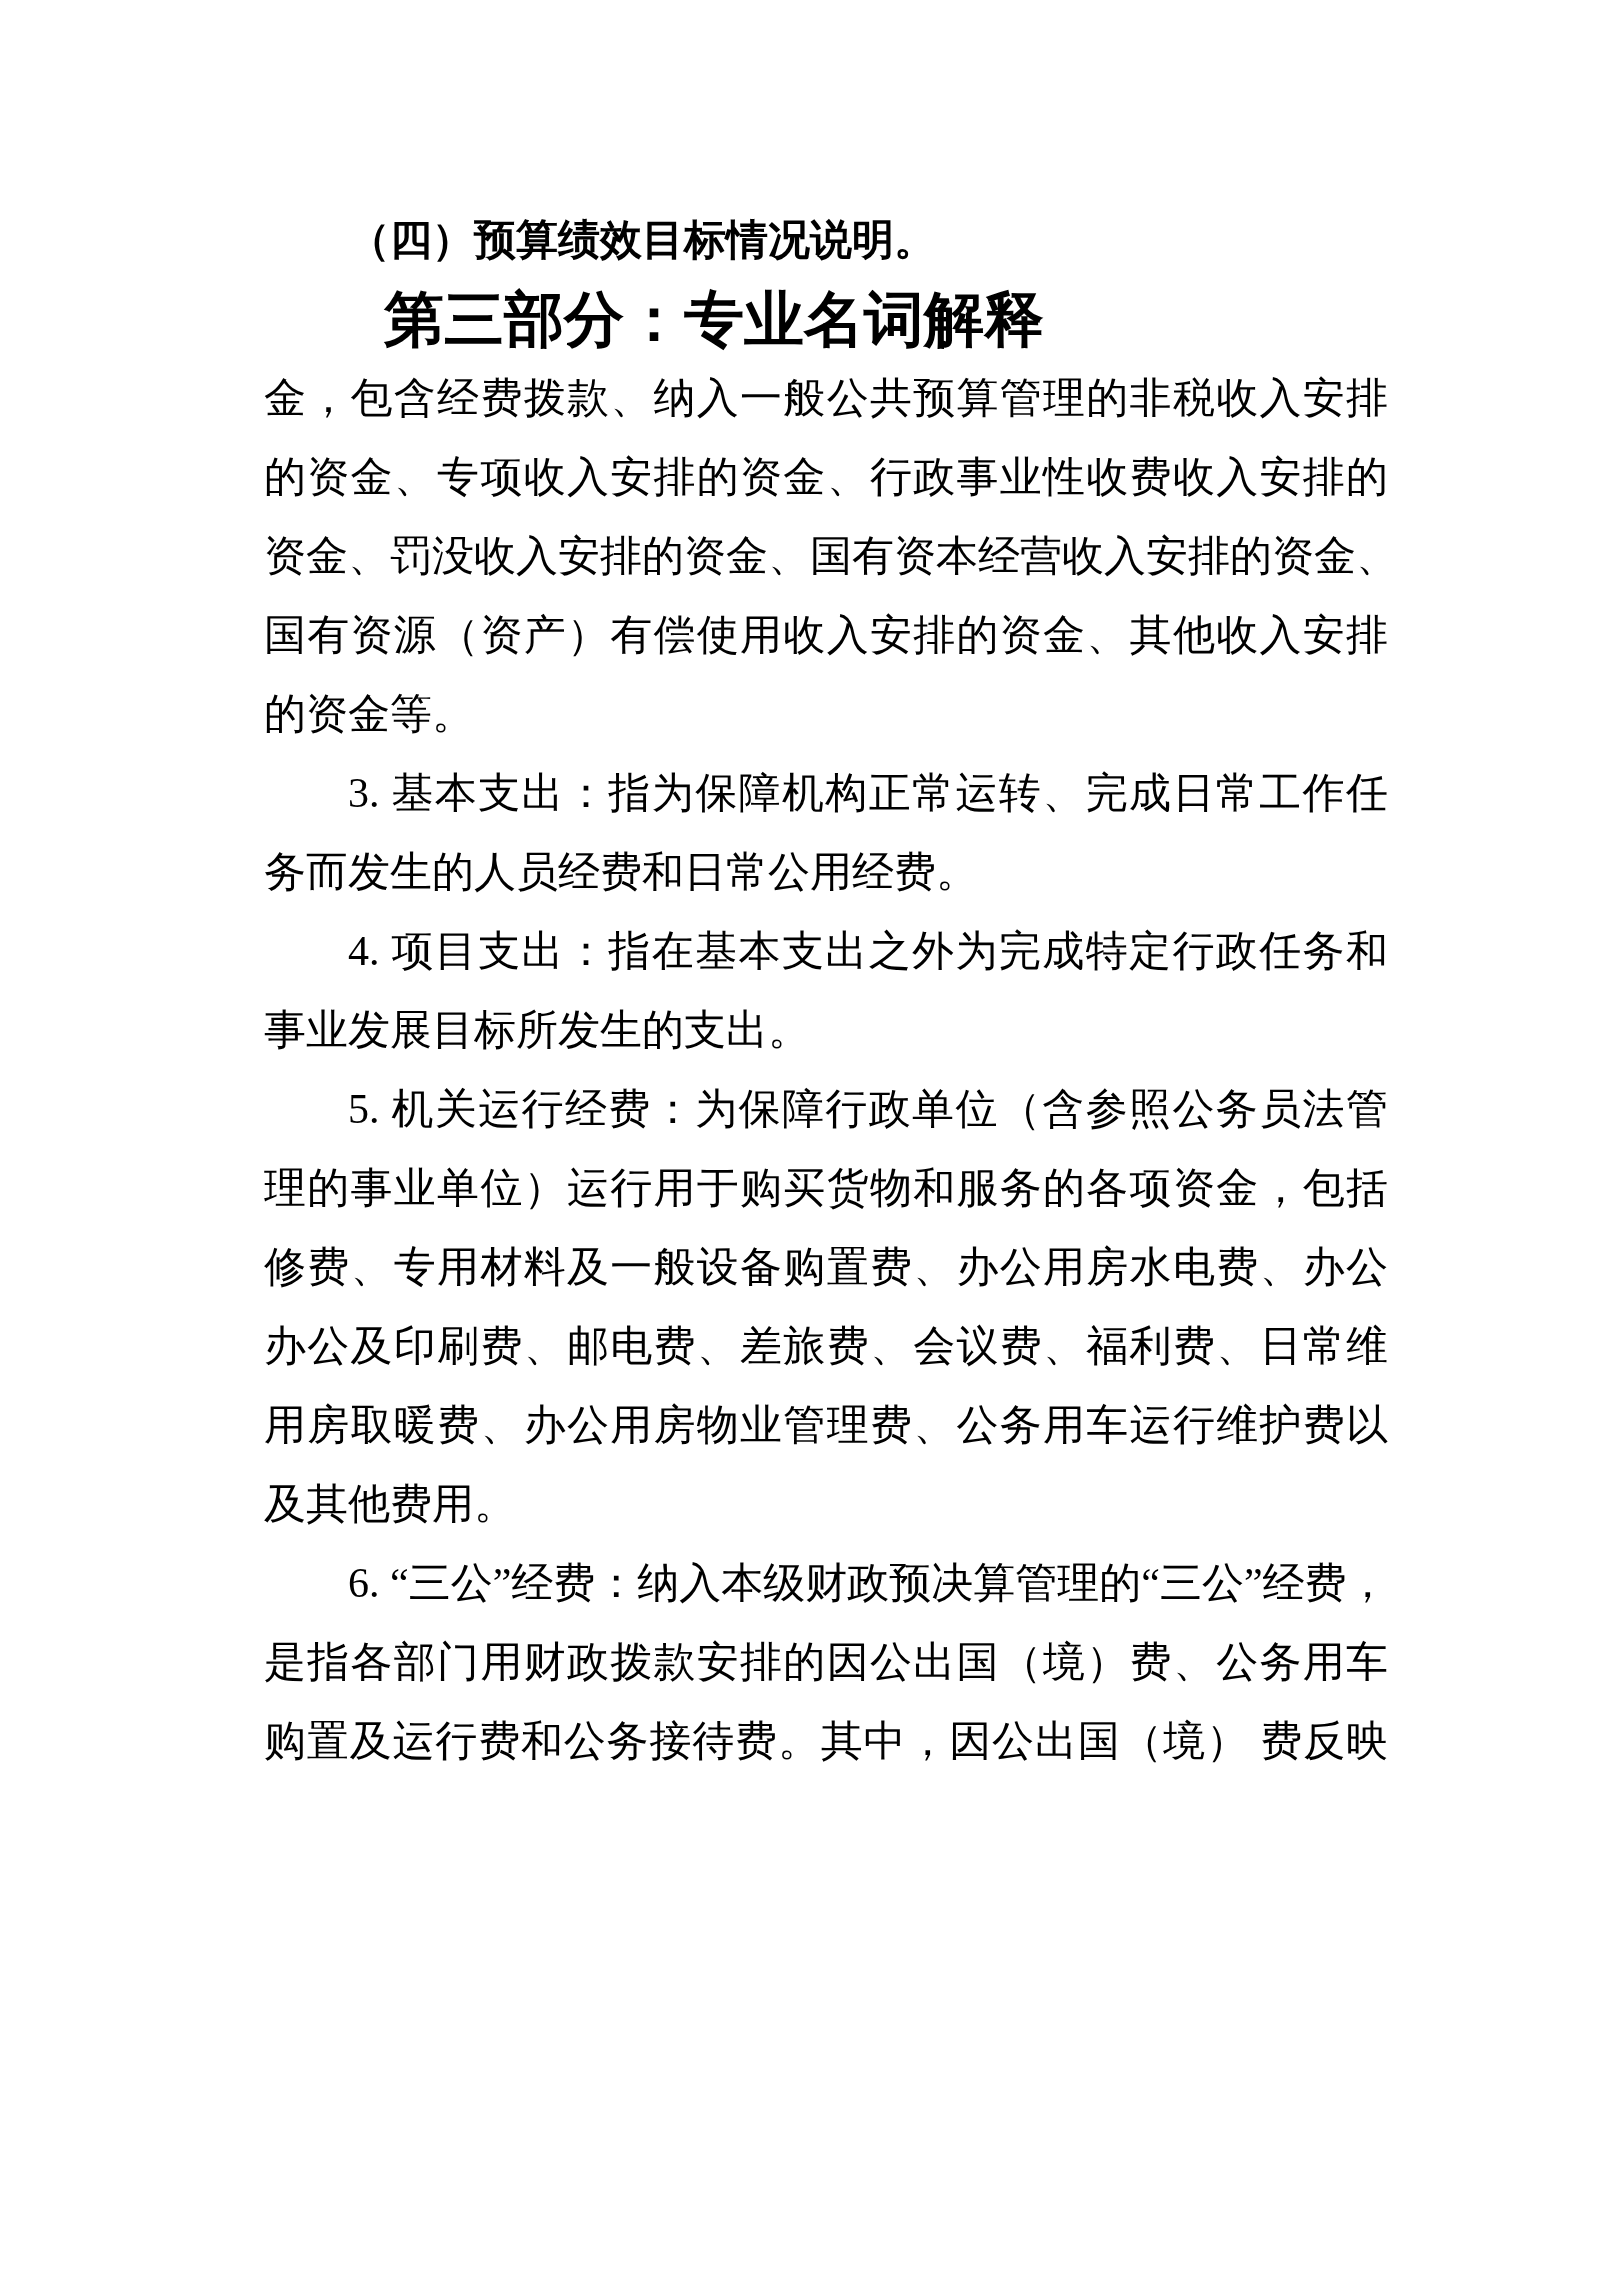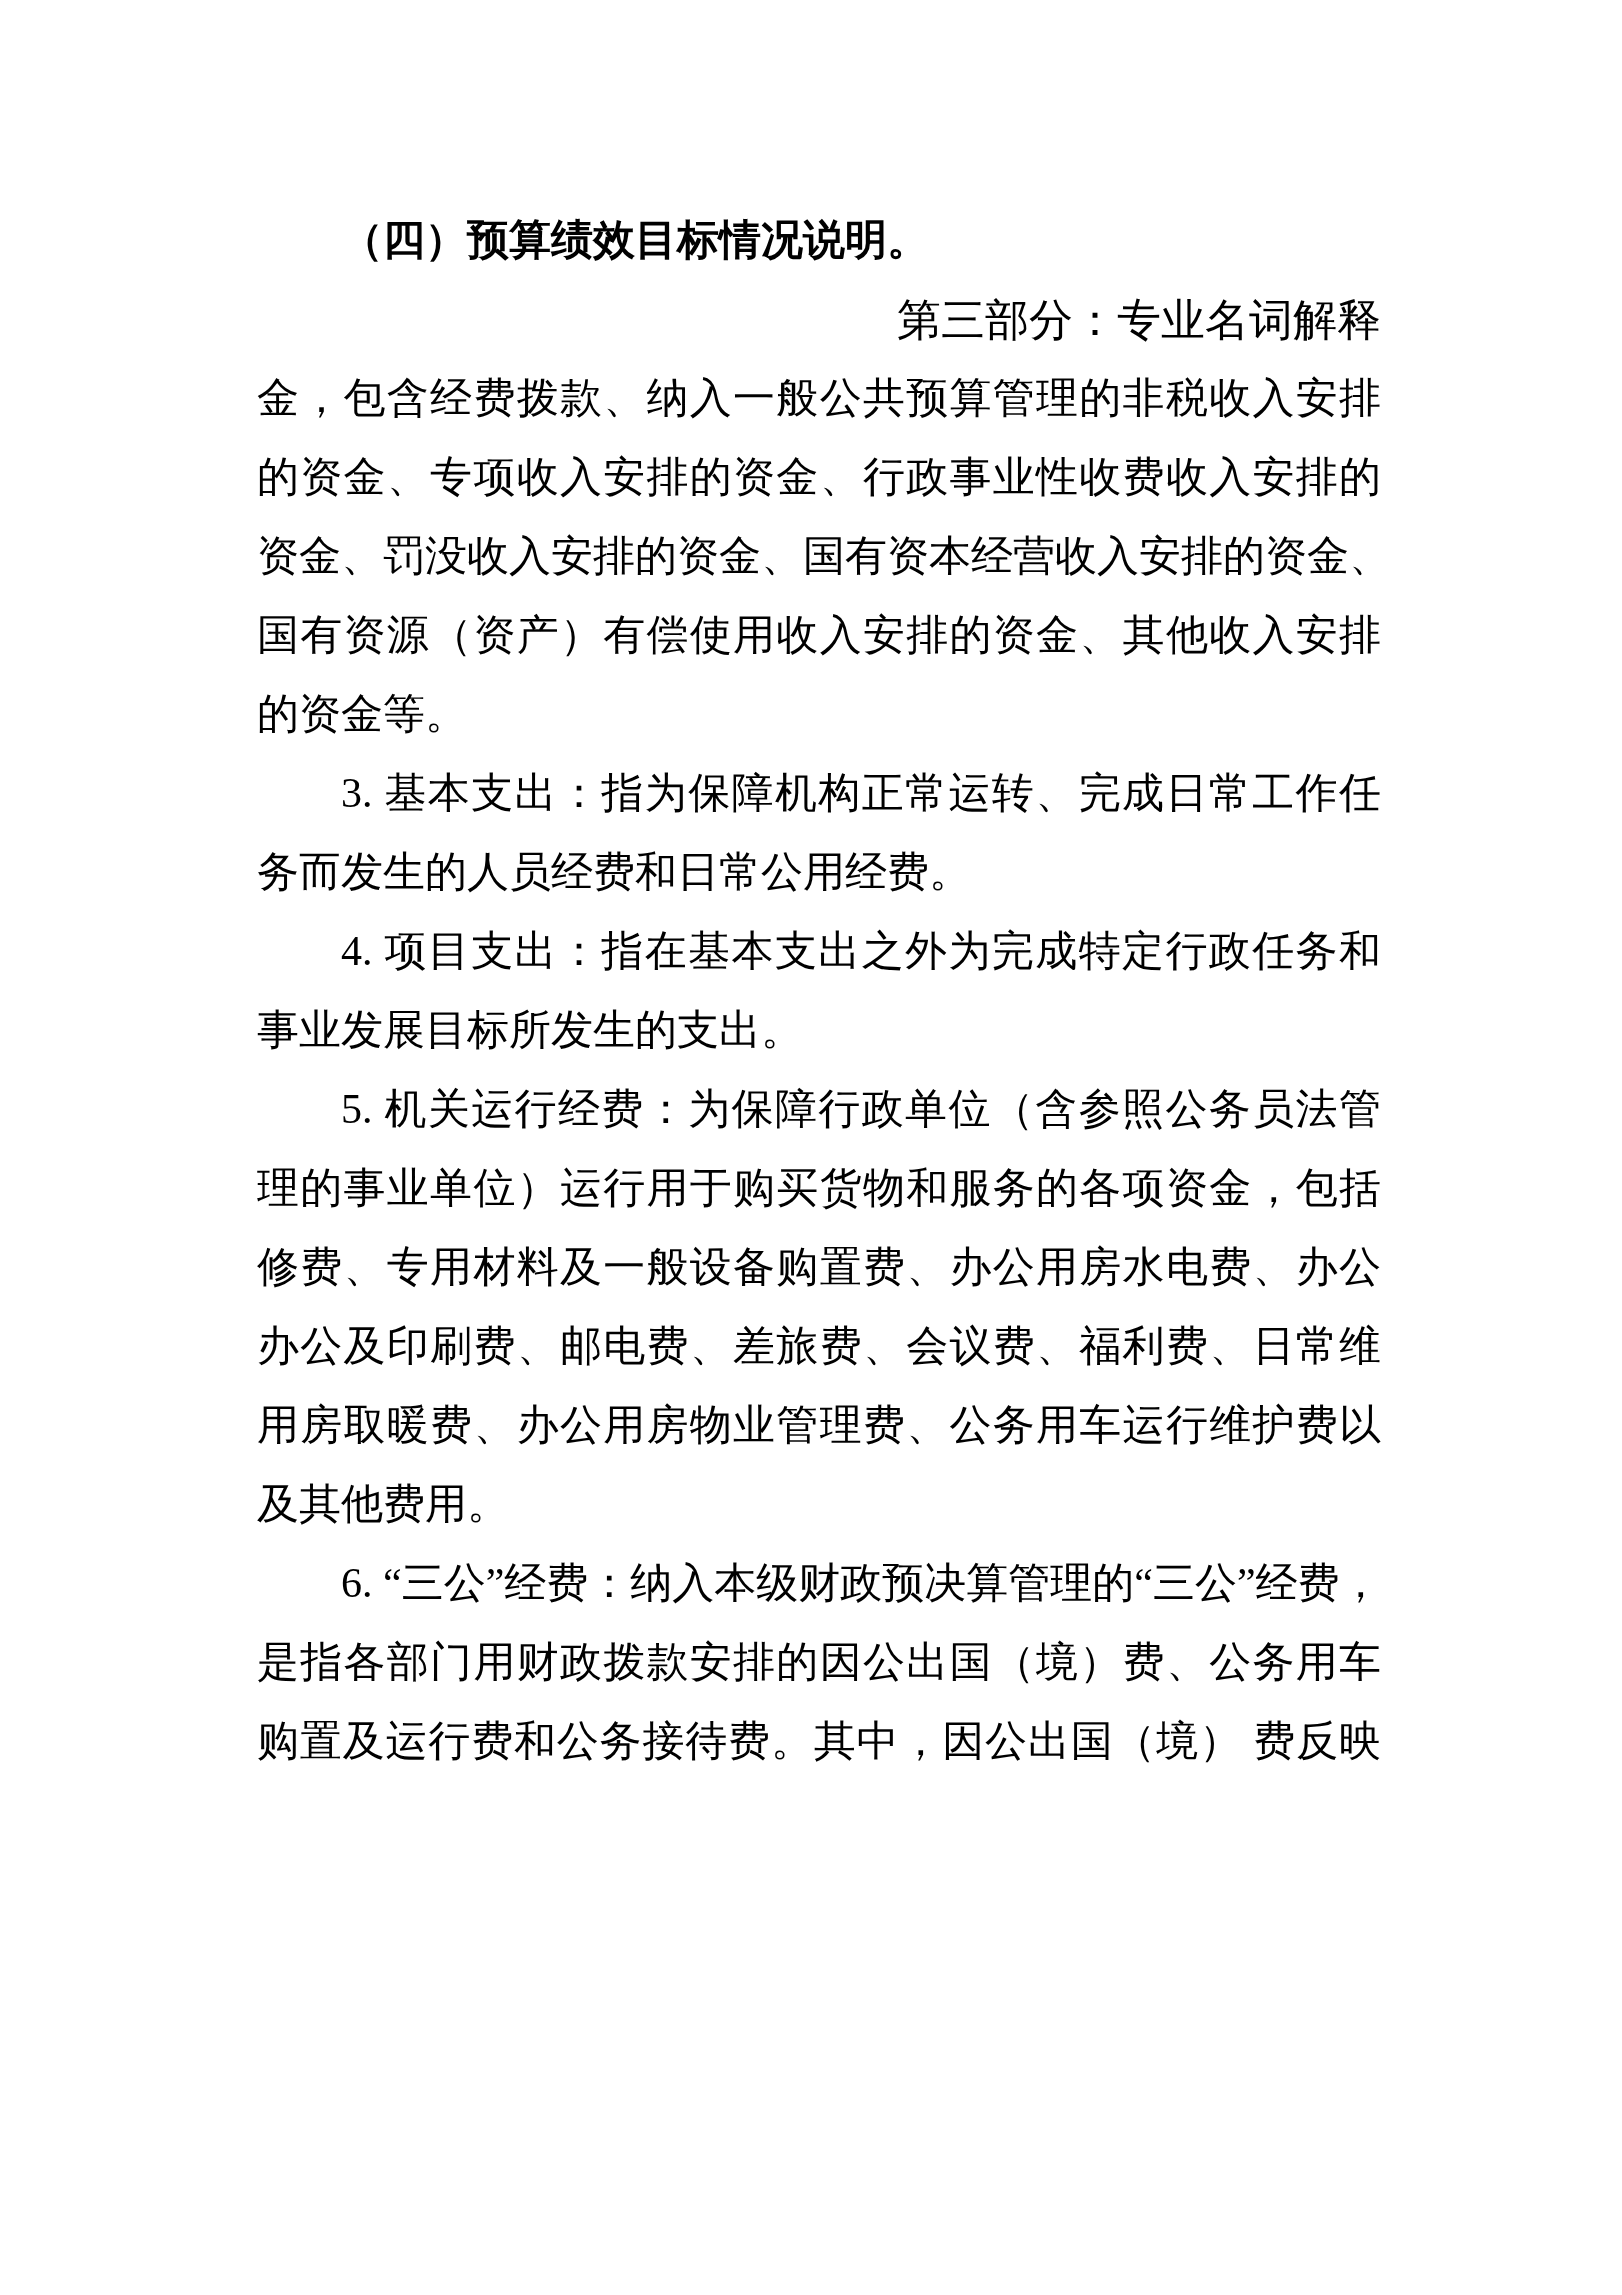--- a/index.html
+++ b/index.html
@@ -12,21 +12,21 @@
     width: 1622px;
     height: 2295px;
     background: #ffffff;
     margin: 0 auto;
     overflow: hidden;
     font-family: "Liberation Serif", "DejaVu Serif", serif;
     color: #000000;
   }
   .content {
     position: absolute;
-    left: 257px;
+    left: 264px;
     top: 201px;
     width: 1124px;
   }
   .line {
     font-size: 42px;
     line-height: 79px;
     height: 79px;
     white-space: nowrap;
     letter-spacing: 0;
   }
@@ -35,23 +35,23 @@
   }
   .justify {
     text-align: justify;
     text-align-last: justify;
   }
   .section-heading {
     font-weight: bold;
   }
   .part-heading {
     font-family: "Liberation Sans", "DejaVu Sans", sans-serif;
-    font-weight: normal;
-    font-size: 44px;
-    text-align: right;
+    font-weight: bold;
+    font-size: 60px;
+    text-align: left;
     text-indent: 2em;
   }
   .paragraph {
     margin: 0;
   }
 </style>
 </head>
 <body>
 
 <div class="page">

